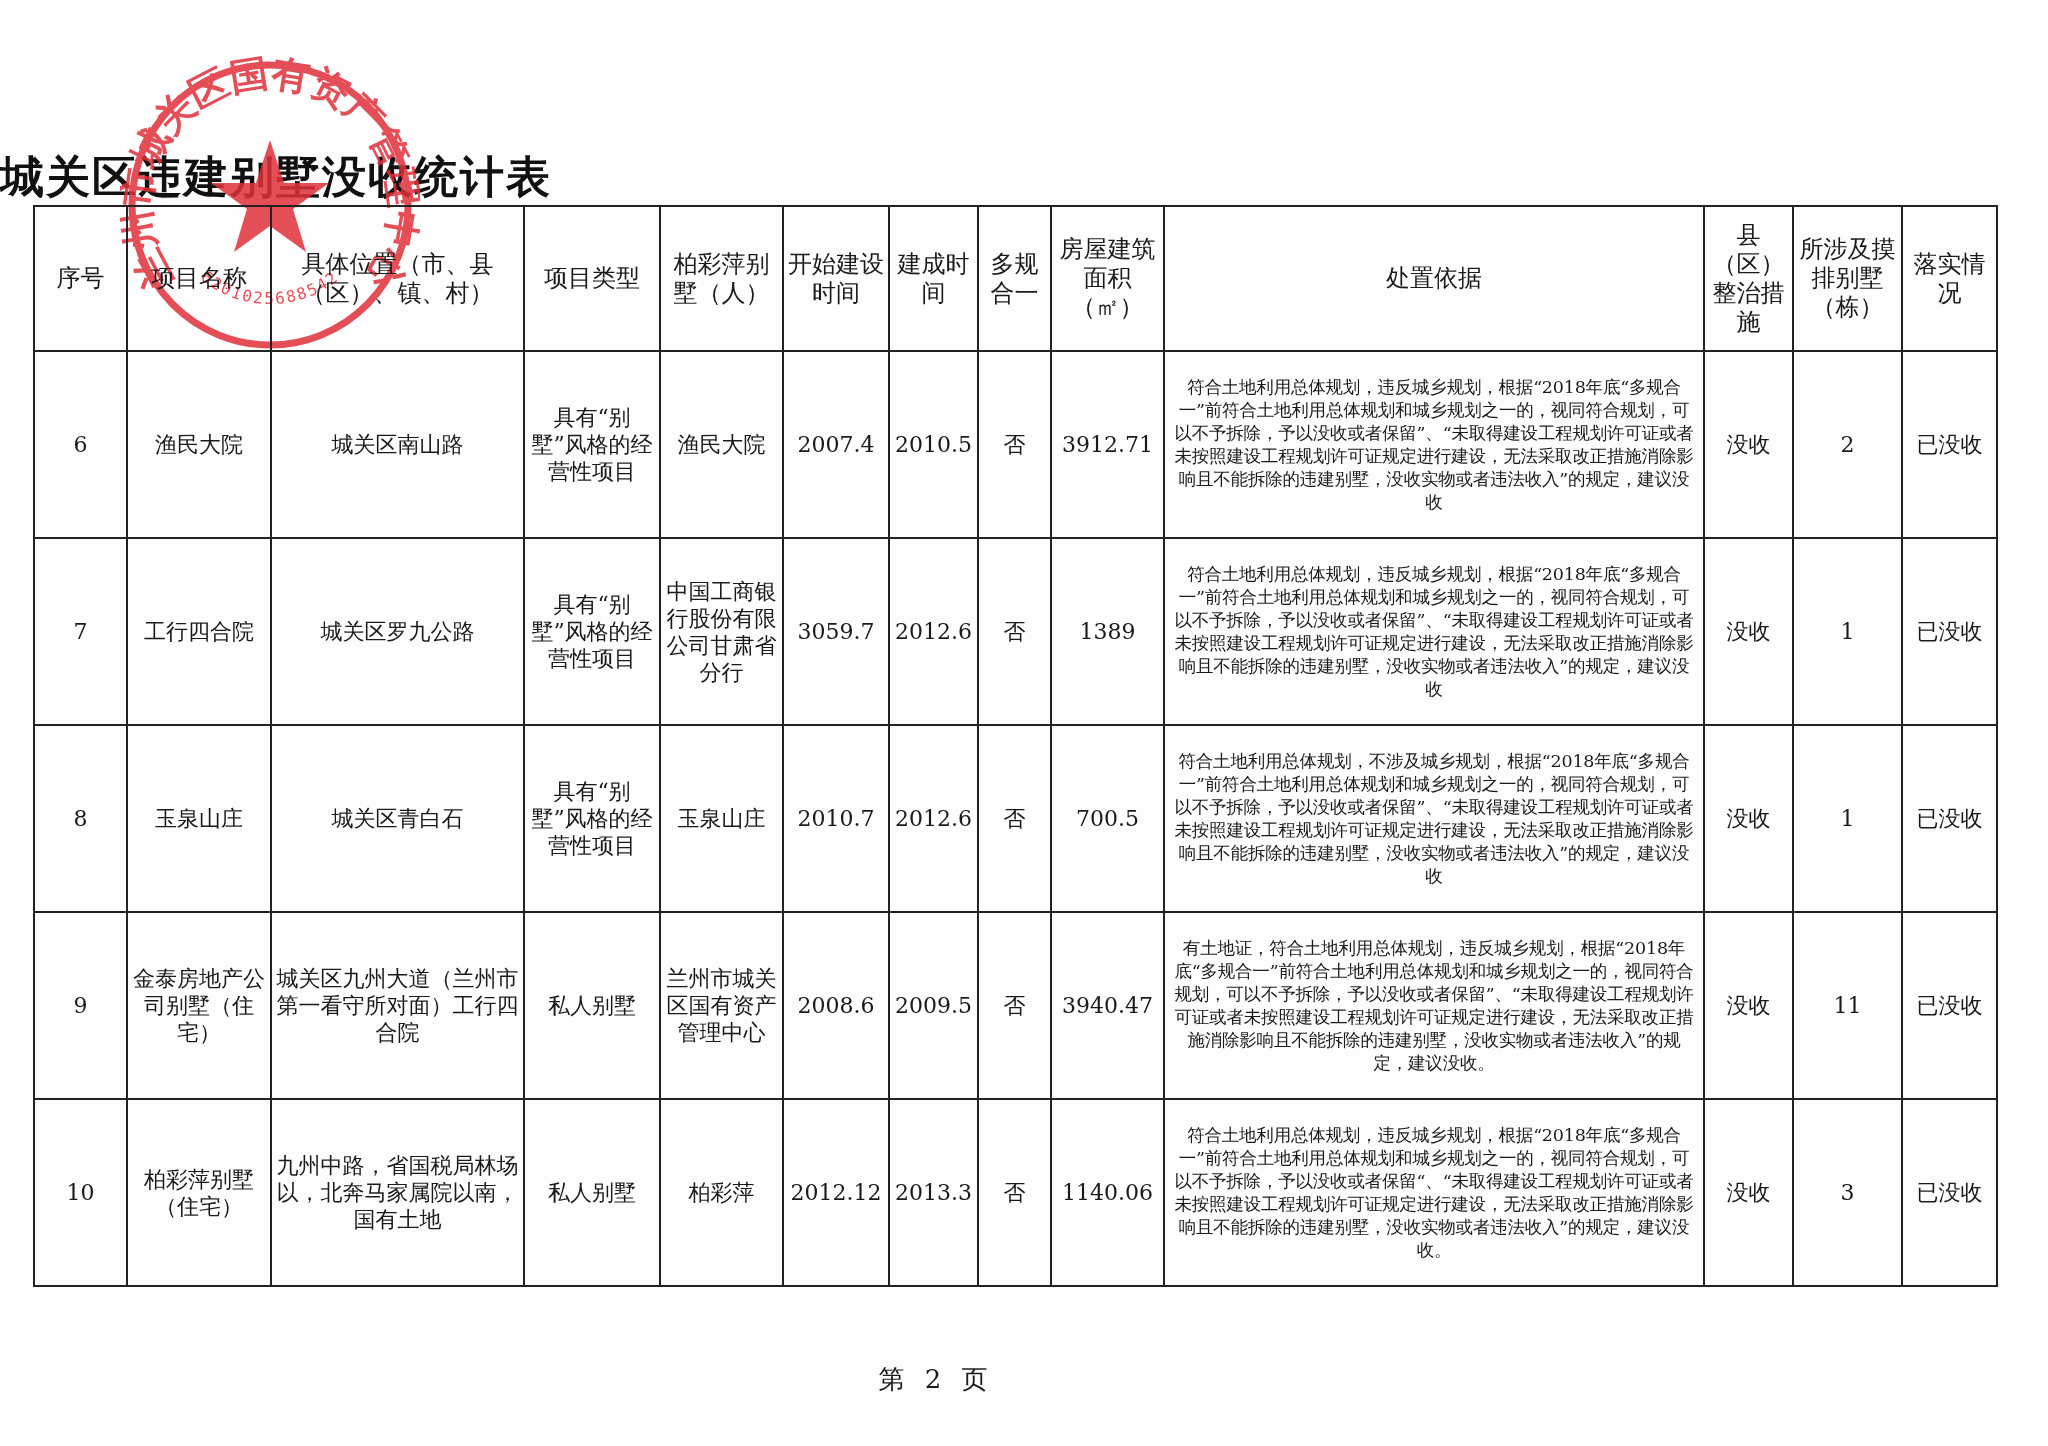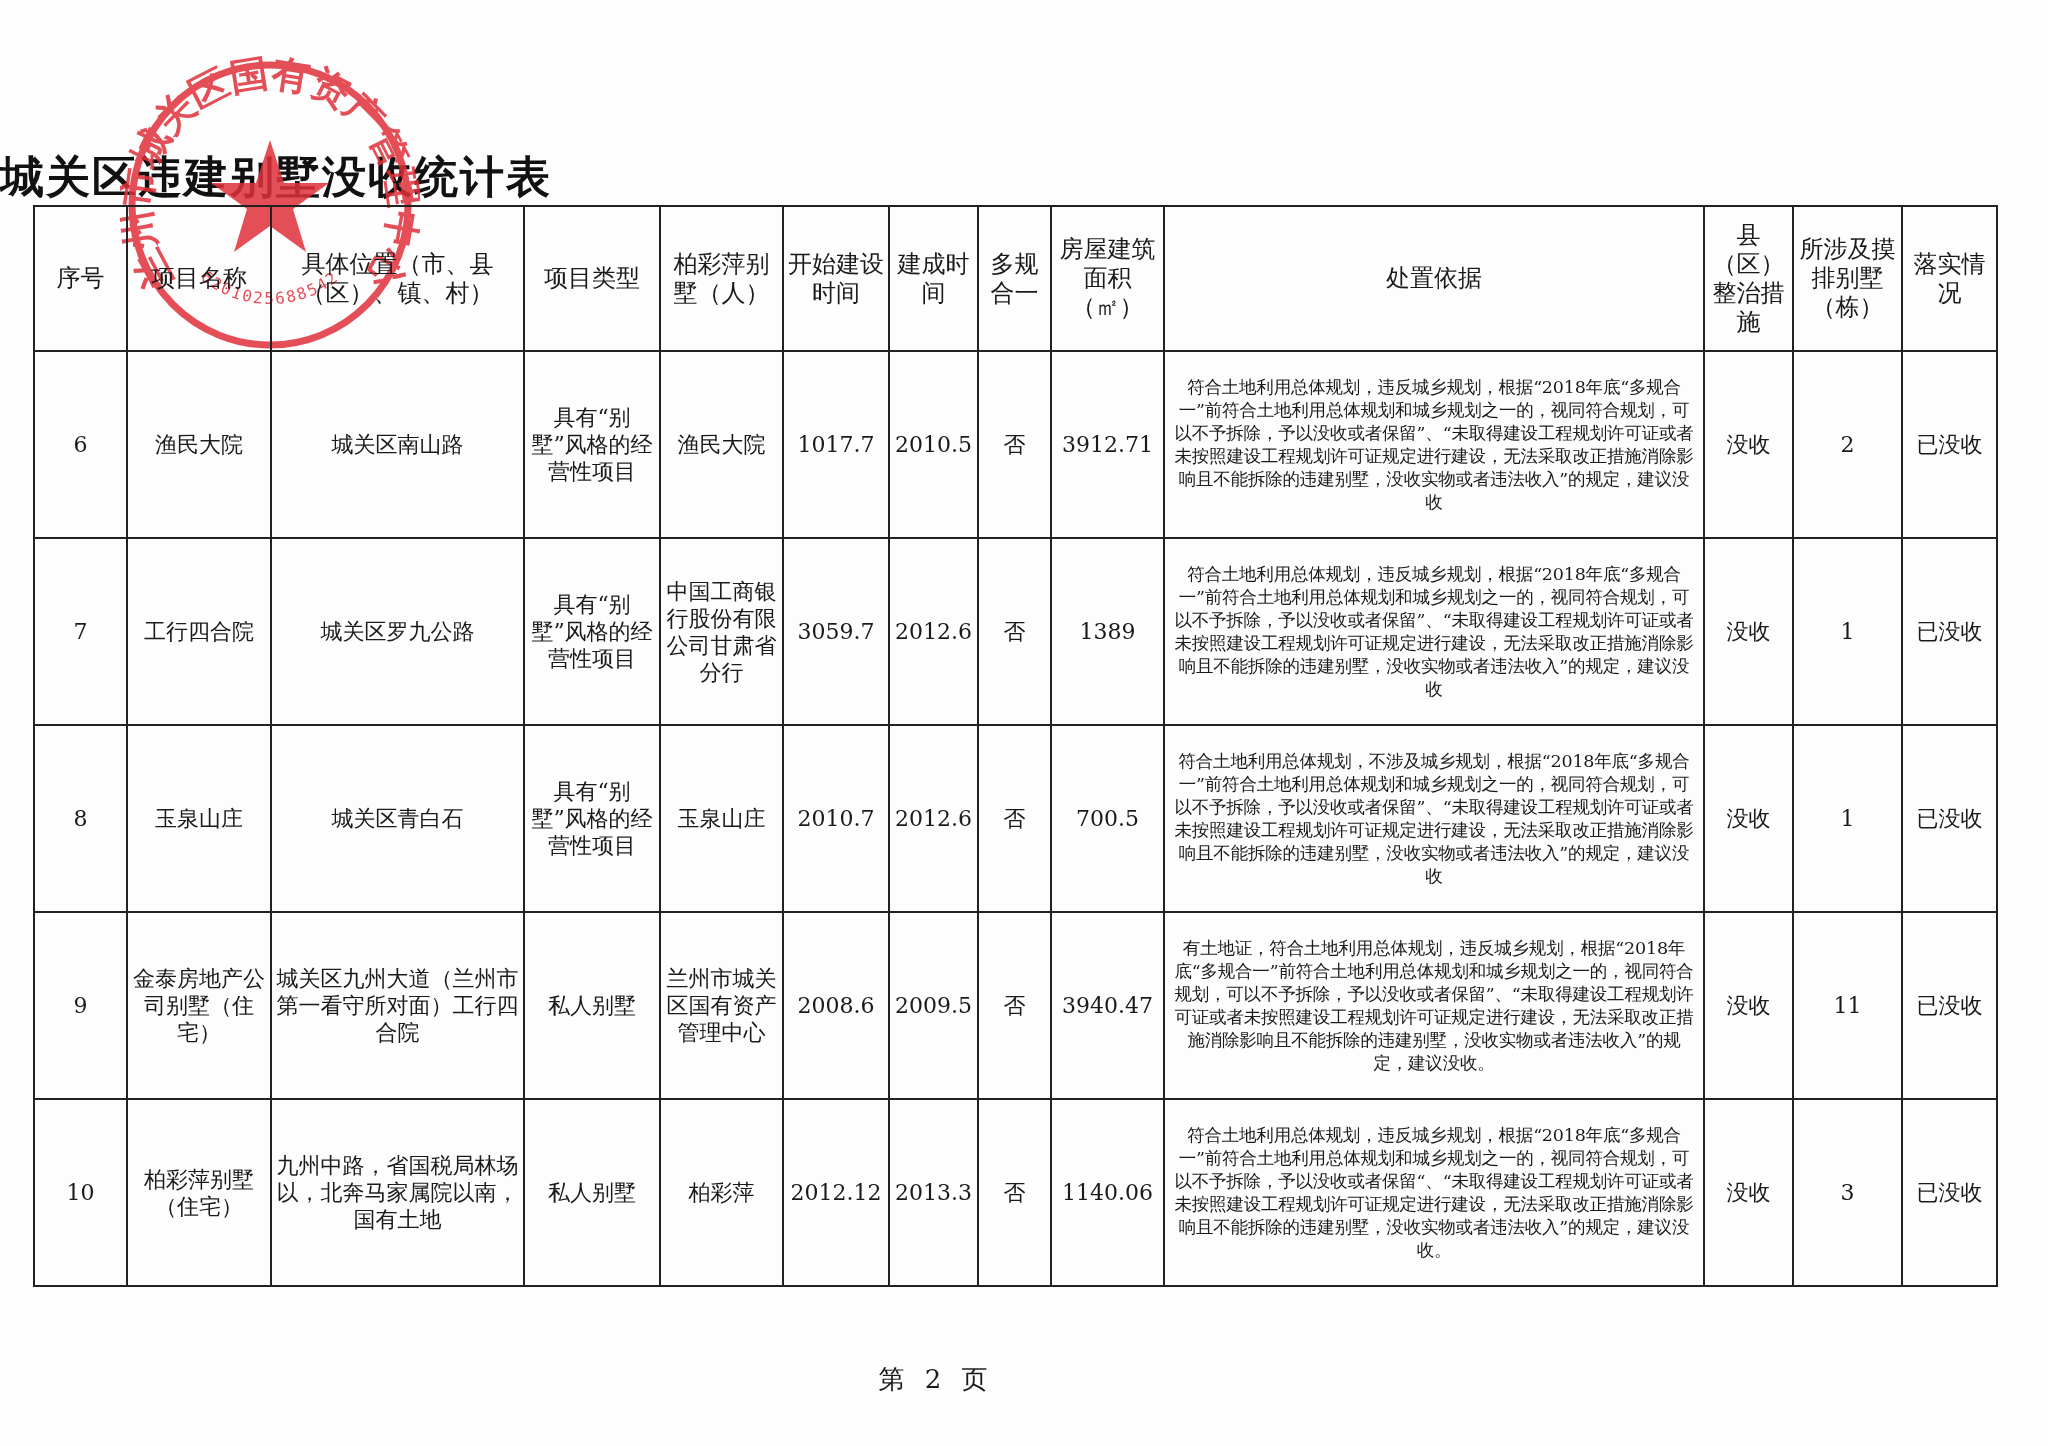--- a/index.html
+++ b/index.html
@@ -86,21 +86,21 @@
     <th>所涉及摸排别墅（栋）</th>
     <th>落实情况</th>
   </tr>
 
   <tr class="data-row">
     <td>6</td>
     <td>渔民大院</td>
     <td>城关区南山路</td>
     <td>具有“别墅”风格的经营性项目</td>
     <td>渔民大院</td>
-    <td>1017.7</td>
+    <td>2007.4</td>
     <td>2010.5</td>
     <td>否</td>
     <td>3912.71</td>
     <td class="basis">符合土地利用总体规划，违反城乡规划，根据“2018年底“多规合一”前符合土地利用总体规划和城乡规划之一的，视同符合规划，可以不予拆除，予以没收或者保留”、“未取得建设工程规划许可证或者未按照建设工程规划许可证规定进行建设，无法采取改正措施消除影响且不能拆除的违建别墅，没收实物或者违法收入”的规定，建议没收</td>
     <td>没收</td>
     <td>2</td>
     <td>已没收</td>
   </tr>
 
   <tr class="data-row">

